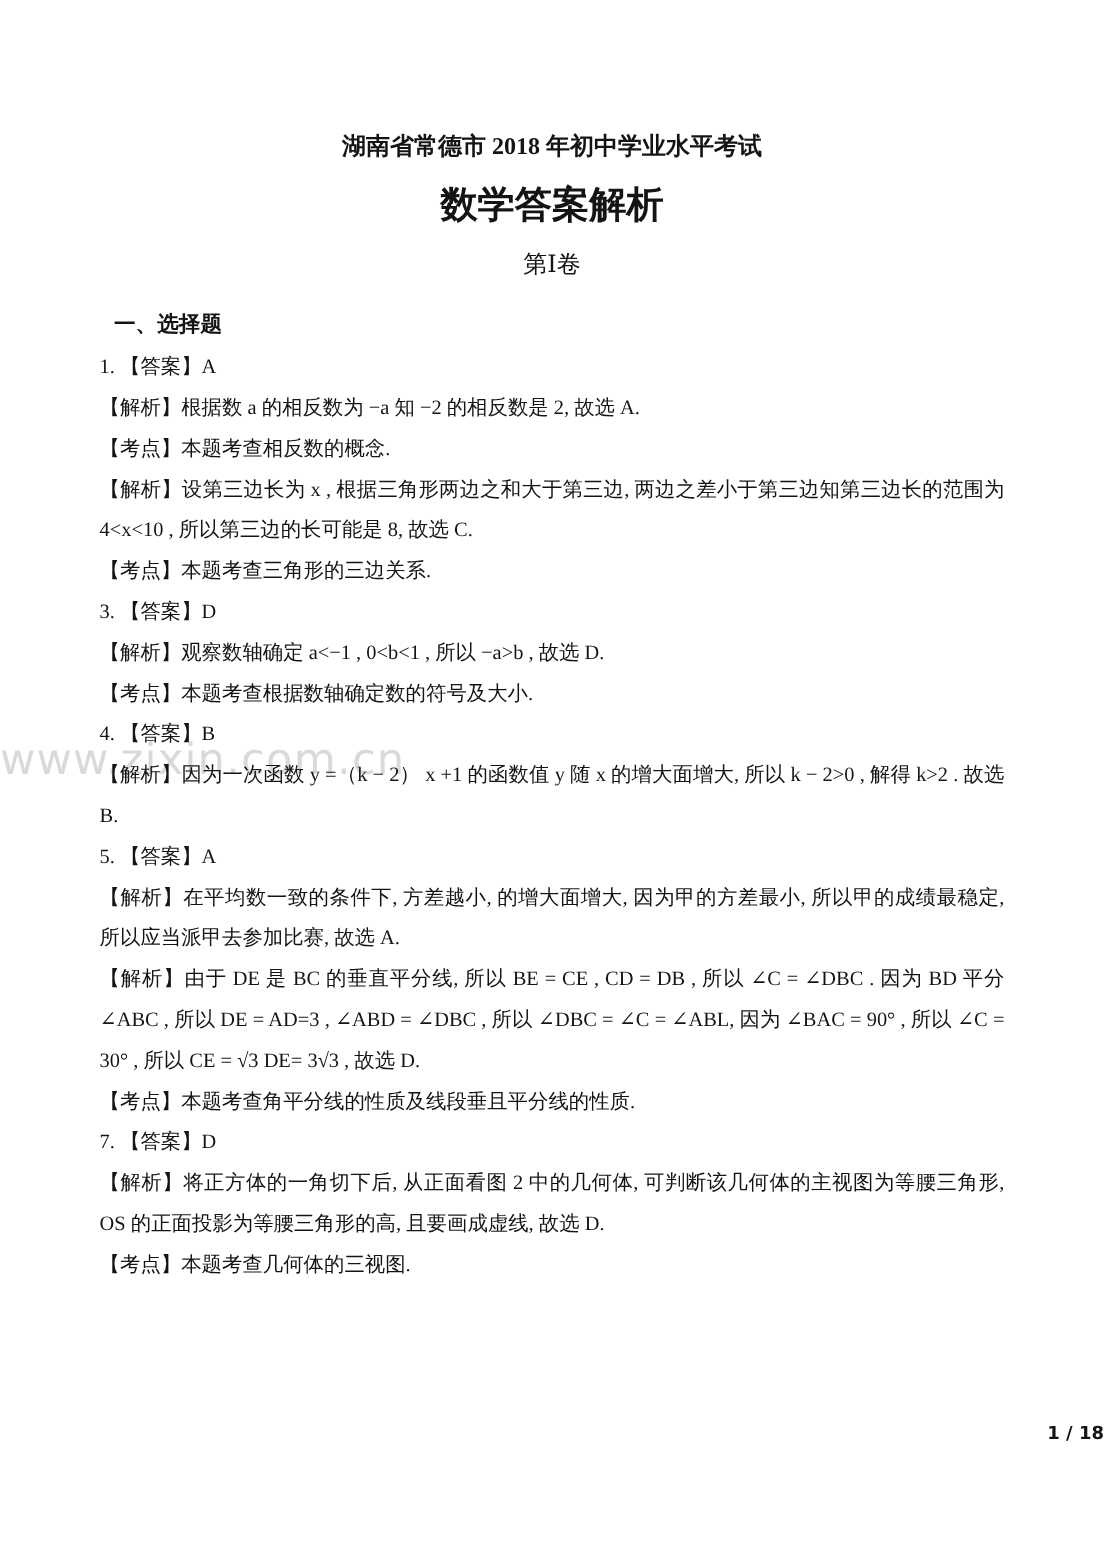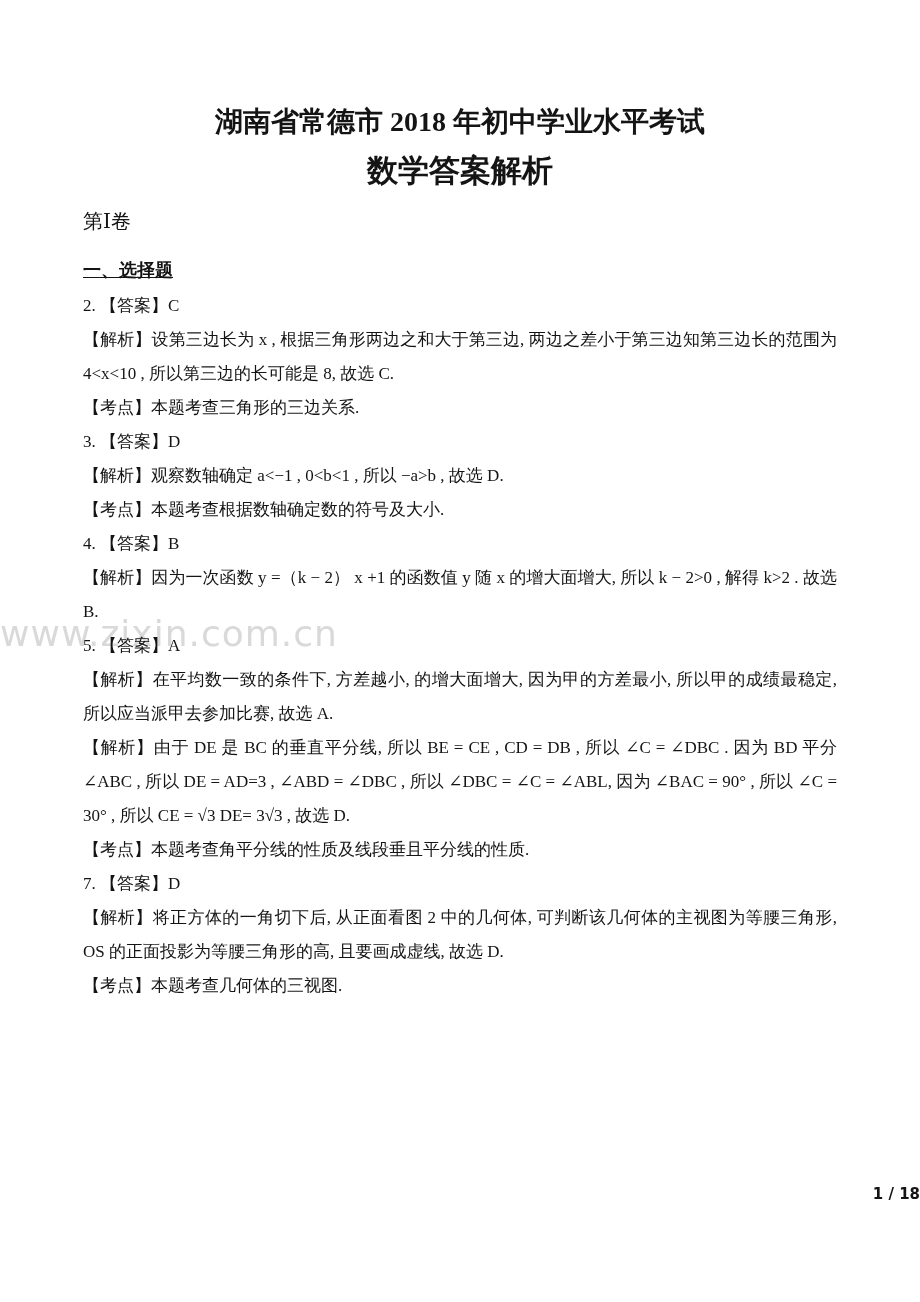--- a/index.html
+++ b/index.html
@@ -21,40 +21,40 @@
     color:#d9d9d9;
     z-index:0;
     user-select:none;
     white-space:nowrap;
     margin-top:16px;
   }
   .content { position:relative; z-index:1; padding:0 83px; }
   .doc-title {
     text-align:center;
     padding-top:106px;
-    font-size:28px; line-height:32px;
+    font-size:20px; line-height:32px;
     margin:0;
   }
   .doc-subtitle {
     text-align:center;
     margin:12px 0 0 0;
     font-size:31px; line-height:42px;
     font-weight:700;
     font-family:Liberation Sans, sans-serif;
   }
   .section-title {
+    text-align:center;
     margin:14px 0 0 0;
     font-size:20px; line-height:30px;
   }
   .part-heading {
-    margin:20px 0 0 0;
+    margin:20px 0 0 12px;
     font-size:18px; line-height:28px;
     font-weight:700;
     font-family:"Liberation Sans","DejaVu Sans",sans-serif;
-    text-decoration:underline;
   }
   .body-block { margin-top:5px; }
   .qline, .para {
     margin:0;
     font-size:17px;
     line-height:34px;
     text-align:justify;
   }
   .footer {
     position:absolute;
@@ -74,23 +74,27 @@
 
   <div class="content">
 
     <h1 class="doc-title">湖南省常德市 2018 年初中学业水平考试</h1>
     <h2 class="doc-subtitle">数学答案解析</h2>
     <div class="section-title">第Ⅰ卷</div>
     <div class="part-heading">一、选择题</div>
 
     <div class="body-block">
 
+      <div>
+        <p class="qline"><span>1.</span> <span>【答案】</span><span>A</span></p>
+        <p class="para"><span>【解析】</span><span>根据数 a 的相反数为 −a 知 −2 的相反数是 2, 故选 A.</span></p>
+        <p class="para"><span>【考点】</span><span>本题考查相反数的概念.</span></p>
+      </div>
 
       <div>
-        <p class="qline"><span>2.</span> <span>【答案】</span><span>C</span></p>
         <p class="para"><span>【解析】</span><span>设第三边长为 x , 根据三角形两边之和大于第三边, 两边之差小于第三边知第三边长的范围为 4&lt;x&lt;10 , 所以第三边的长可能是 8, 故选 C.</span></p>
         <p class="para"><span>【考点】</span><span>本题考查三角形的三边关系.</span></p>
       </div>
 
       <div>
         <p class="qline"><span>3.</span> <span>【答案】</span><span>D</span></p>
         <p class="para"><span>【解析】</span><span>观察数轴确定 a&lt;−1 , 0&lt;b&lt;1 , 所以 −a&gt;b , 故选 D.</span></p>
         <p class="para"><span>【考点】</span><span>本题考查根据数轴确定数的符号及大小.</span></p>
       </div>
 

